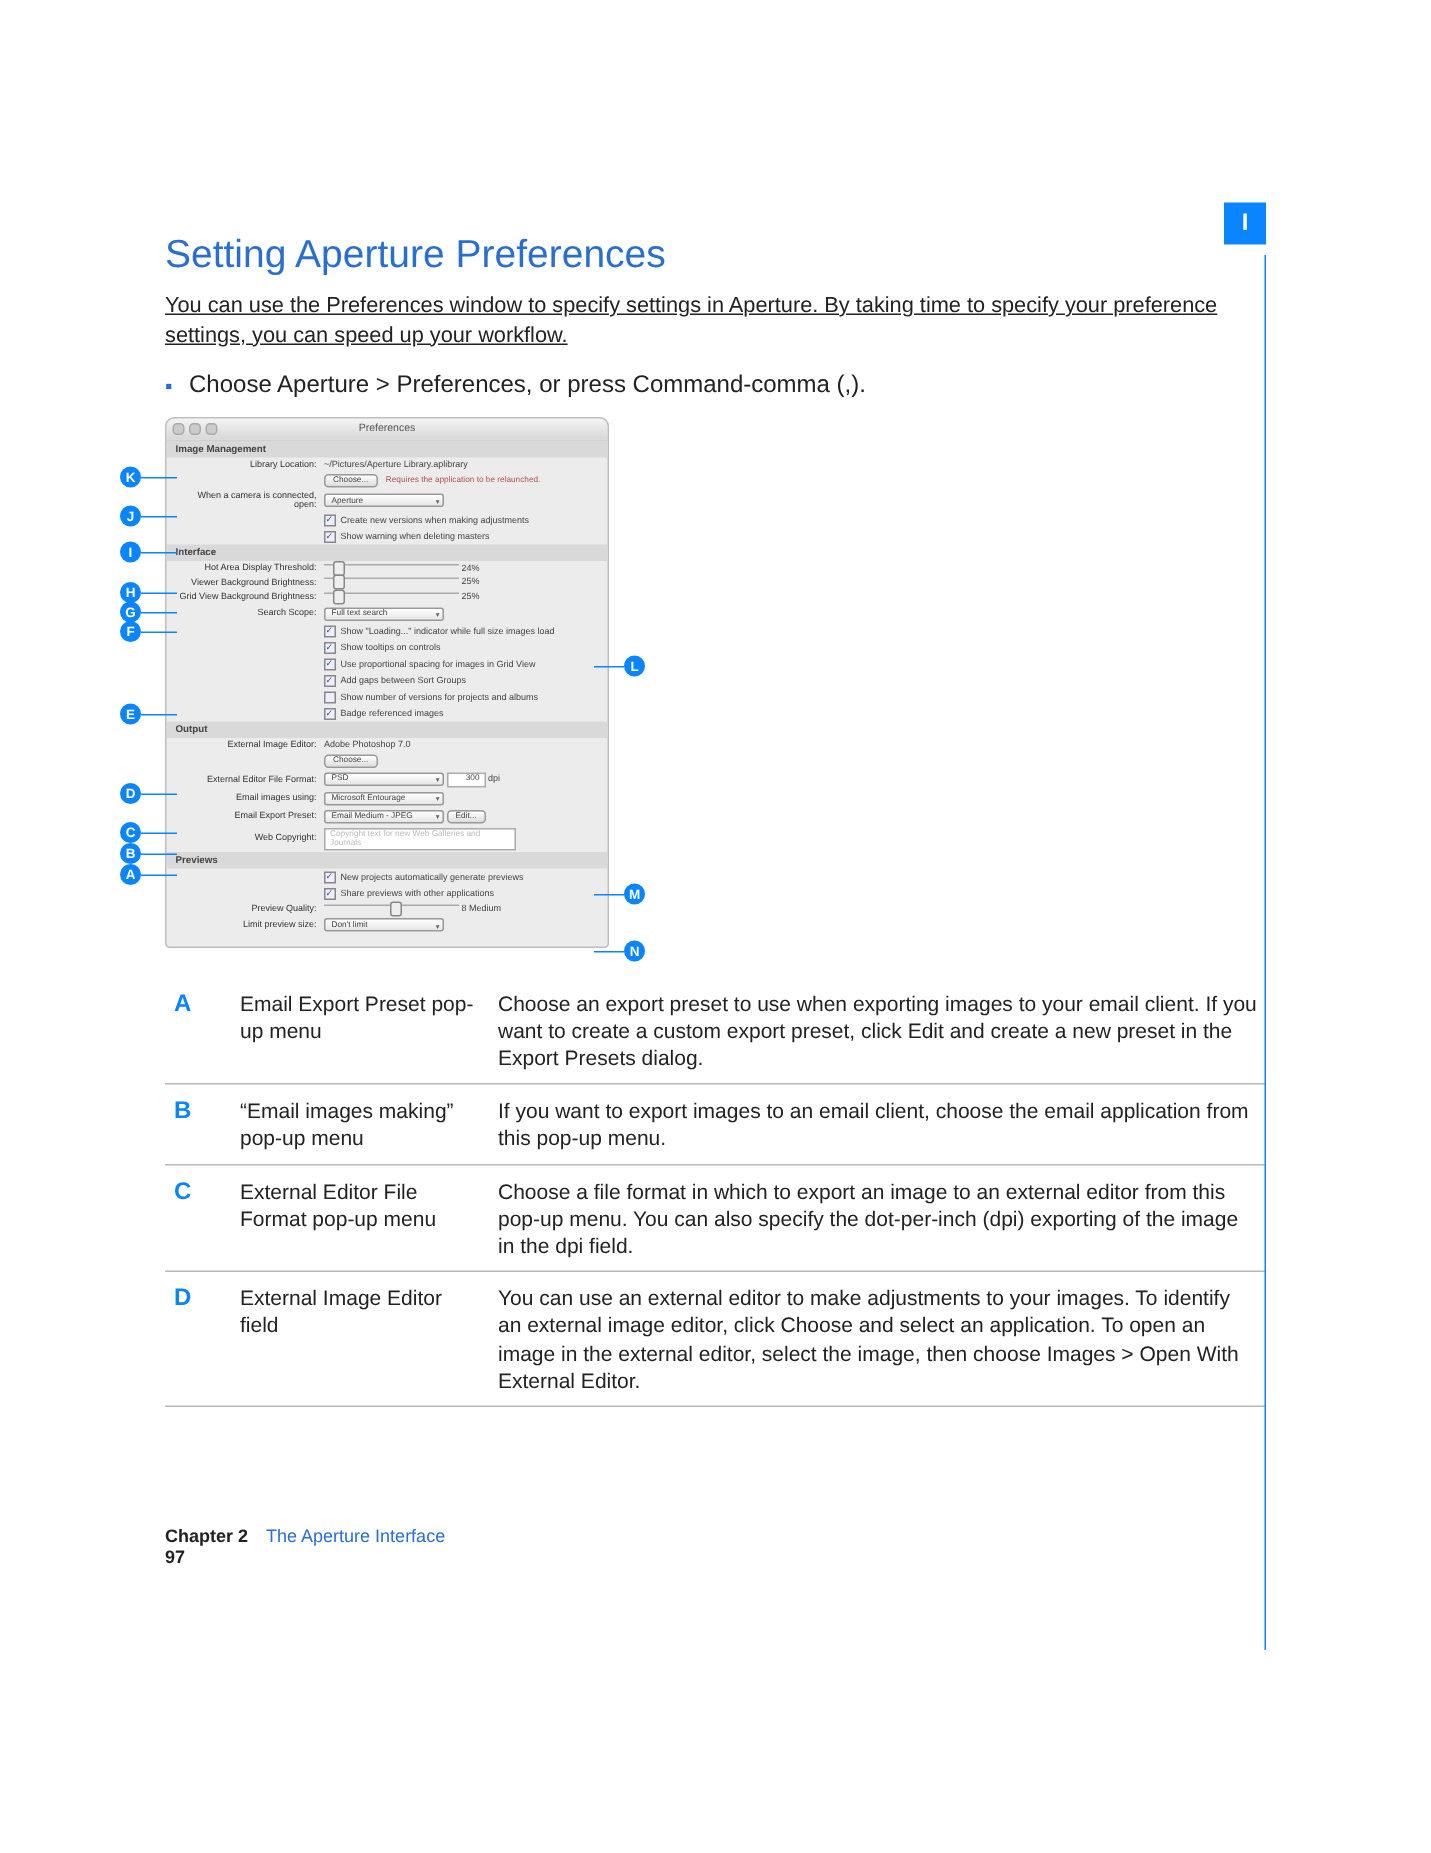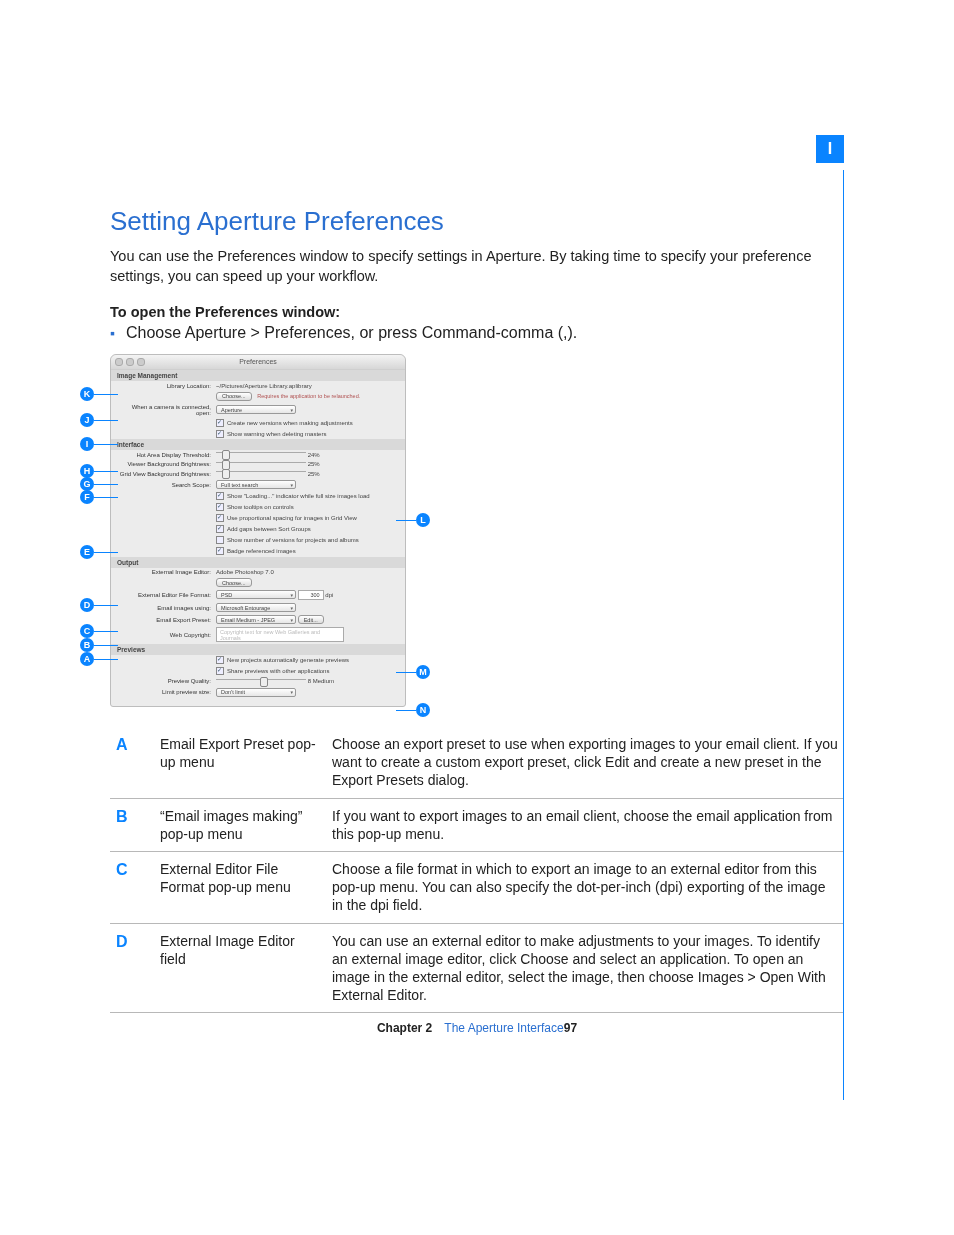--- a/index.html
+++ b/index.html
@@ -34,23 +34,23 @@
     top: 170px;
     right: 110px;
     width: 1px;
     height: 990px;
     background: #0a84ff;
   }
   h1.heading {
     color: #2a6fd0;
     font-weight: 400;
     font-size: 26px;
-    margin: 116px 0 10px 0;
-  }
-  p.body { font-size: 14.5px; line-height: 1.35; margin: 0 0 14px 0; }
+    margin: 64px 0 10px 0;
+  }
+  p.body { font-size: 14.5px; line-height: 1.35; margin: 0 0 14px 0; text-decoration: underline; }
   p.subhead { font-weight: bold; margin: 18px 0 4px 0; font-size: 14.5px;}
   .bullet-row { display:flex; align-items:flex-start; margin:4px 0 10px 0;}
   .bullet { width:12px; color:#2a6fd0; font-size:14px; line-height:1.3; flex:0 0 16px;}
   
   .shot-wrap { margin: 12px 0 20px -30px; position:relative; width:600px;}
   .shot {
     margin-left: 30px;
     width: 294px;
     background: #ececec;
     border: 1px solid #bdbdbd;
@@ -82,35 +82,34 @@
   .txtbox{display:inline-block;border:0.5px solid #aaa;background:#fff;padding:0.5px 3px;width:120px;font-size:5.5px;min-height:7px;}
   
   .callout{position:absolute; width:14px; height:14px; border-radius:7px; background:#0a84ff; color:#fff; font-weight:bold; font-size:9px; text-align:center; line-height:14px;}
   .co-line{position:absolute; height:1px; background:#0a84ff;}
   
   table.legend { border-collapse: collapse; width: 100%; font-size:14px;}
   table.legend td { padding:8px 6px; vertical-align:top; border-bottom:1px solid #b8b8b8; line-height:1.3;}
   table.legend td.letter{ width:32px; color:#0a84ff; font-weight:bold; font-size:16px;}
   table.legend td.term{ width:160px; font-weight:normal;}
   
-  .footer{ position:absolute; bottom:65px; left:110px; right:110px; display:flex; justify-content:center; font-size:12px;}
+  .footer{ position:absolute; bottom:55px; left:110px; right:110px; display:flex; justify-content:flex-start; font-size:12px;flex-direction:column;}
   .footer .chap b{font-weight:bold;}
   .footer .chap .t{color:#2a6fd0; margin-left:12px;}
 </style>
 </head>
 <body>
 
 <div class="page">
   <div class="blue-tab">I</div>
   <div class="blue-vline"></div>
 
   <h1 class="heading">Setting Aperture Preferences</h1>
   <p class="body">You can use the Preferences window to specify settings in Aperture. By taking time to specify your preference settings, you can speed up your workflow.</p>
 
-  <p class="subhead">To open the Preferences window:</p>
   <div class="bullet-row">
     <div class="bullet">▪</div>
     <div class="body" style="margin:0">Choose Aperture &gt; Preferences, or press Command-comma (,).</div>
   </div>
 
   <div class="shot-wrap">
 
     <div class="shot">
       <div class="titlebar">
         <div class="traffic">

